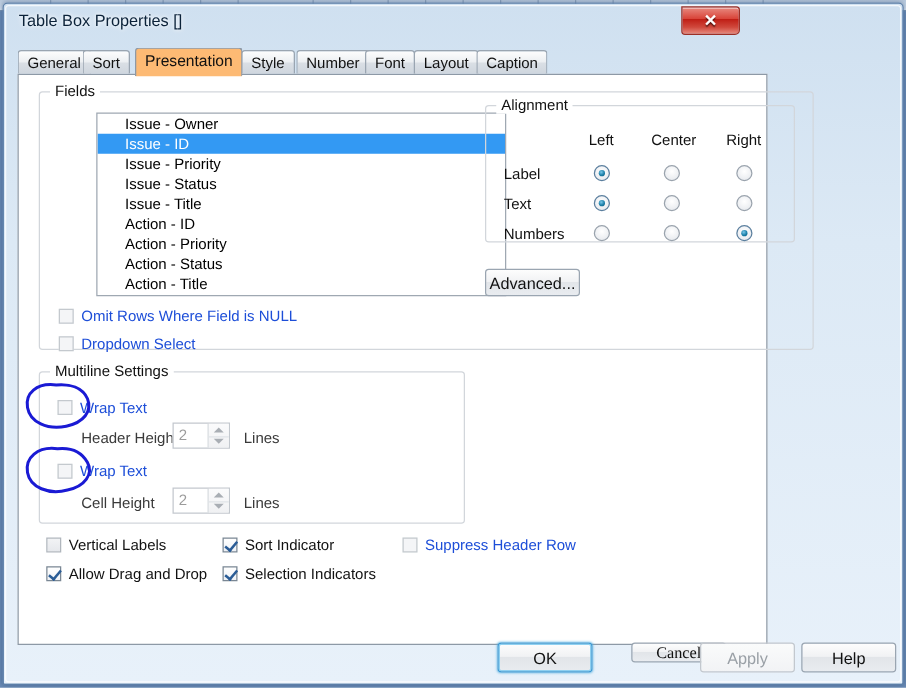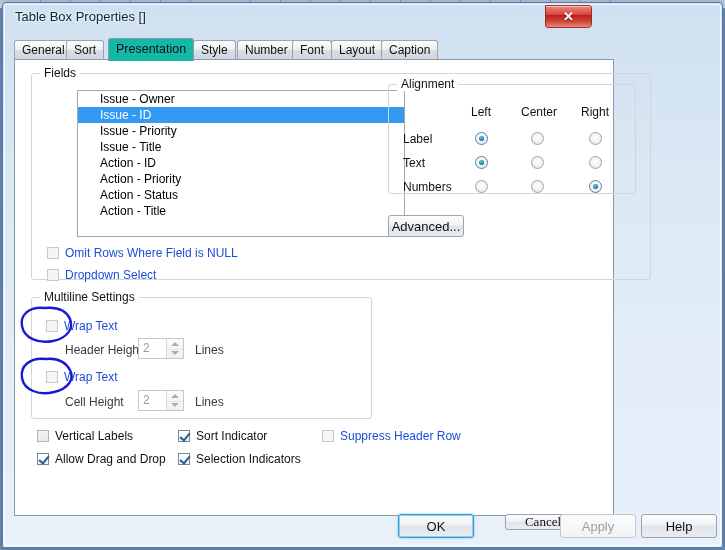--- a/index.html
+++ b/index.html
@@ -85,21 +85,21 @@
     border-radius: 3px 3px 0 0;
     color: #111;
     white-space: nowrap;
     cursor: pointer;
     box-sizing: border-box;
   }
   .tab.active {
     top: 0px;
     height: 23px;
     line-height: 21px;
-    background: #14b8a6;
+    background: #fdba74;
     border-color: #8d99a6;
     z-index: 5;
     font-size:12.5px;
   }
 
   .tabpanel {
     position: absolute;
     left: 14px; top: 59px;
     width: 600px; height: 457px;
     background: #ffffff;
@@ -333,20 +333,21 @@
 
   <div class="tabpanel">
 
     <div class="group" style="left:16px; top:13px; width:620px; height:207px;">
       <div class="legend">Fields</div>
 
       <div class="listbox">
         <div class="list-item">Issue - Owner</div>
         <div class="list-item selected">Issue - ID</div>
         <div class="list-item">Issue - Priority</div>
+        <div class="list-item">Issue - Status</div>
         <div class="list-item">Issue - Title</div>
         <div class="list-item">Action - ID</div>
         <div class="list-item">Action - Priority</div>
         <div class="list-item">Action - Status</div>
         <div class="list-item">Action - Title</div>
       </div>
 
       <div class="cbrow dim" style="left:15px; top:172px;">
         <span class="cbox"></span>
         <span>Omit Rows Where Field is NULL</span>

